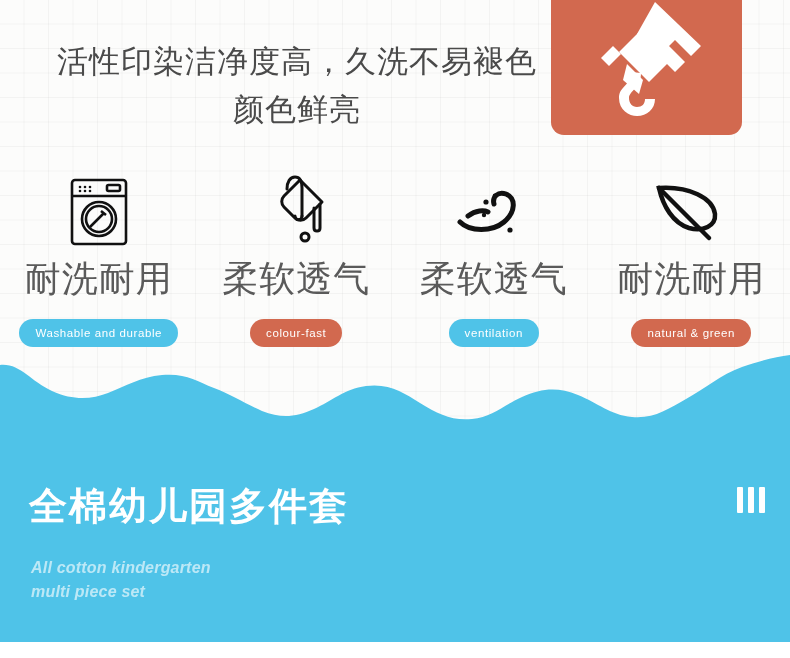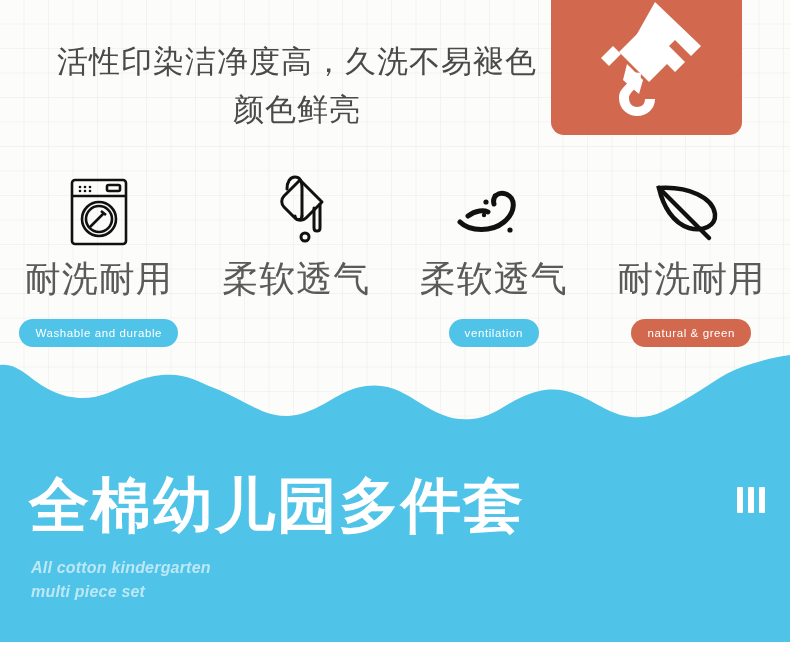--- a/index.html
+++ b/index.html
@@ -132,21 +132,21 @@
     display: block;
     width: 790px;
     height: 303px;
   }
 
   
   .bottom-title {
     position: absolute;
     left: 29px;
     top: 478px;
-    font-size: 60px;
+    font-size: 38px;
     line-height: 56px;
     font-weight: 700;
     color: #ffffff;
     letter-spacing: 2px;
   }
   .bottom-sub {
     position: absolute;
     left: 31px;
     top: 556px;
     font-size: 16px;
@@ -228,20 +228,21 @@
       <div class="feature-icon">
         <svg width="64" height="76" viewBox="0 0 64 76" fill="none" stroke="#111" stroke-width="3" stroke-linejoin="round" stroke-linecap="round">
           <path d="M20 22 L36 6 L58 28 L42 44 C39 47 34 47 31 44 L20 33 C17 30 17 25 20 22 Z"></path>
           <path d="M23 15 C23 8 26 3 31 3 C36 3 38 8 38 14 L38 42"></path>
           <path d="M38 42 C38 47 31 47 31 42"></path>
           <path d="M56 30 L56 54 C56 58 50 58 50 54 L50 34"></path>
           <circle cx="41" cy="63" r="4"></circle>
         </svg>
       </div>
       <div class="feature-title">柔软透气</div>
+      <div class="feature-pill pill-orange">colour-fast</div>
     </div>
 
     <div class="feature">
       <div class="feature-icon">
         <svg width="80" height="52" viewBox="0 0 80 52" fill="none" stroke="#111" stroke-width="5" stroke-linecap="round">
           <path d="M6 36 C16 46 38 46 50 36 C62 26 62 12 52 8 C44 5 38 11 40 18"></path>
           <path d="M14 30 C22 24 30 24 34 26"></path>
           <circle cx="32" cy="16" r="2.6" fill="#111" stroke="none"></circle>
           <circle cx="41" cy="10" r="2.4" fill="#111" stroke="none"></circle>
           <circle cx="30" cy="29" r="2.2" fill="#111" stroke="none"></circle>

